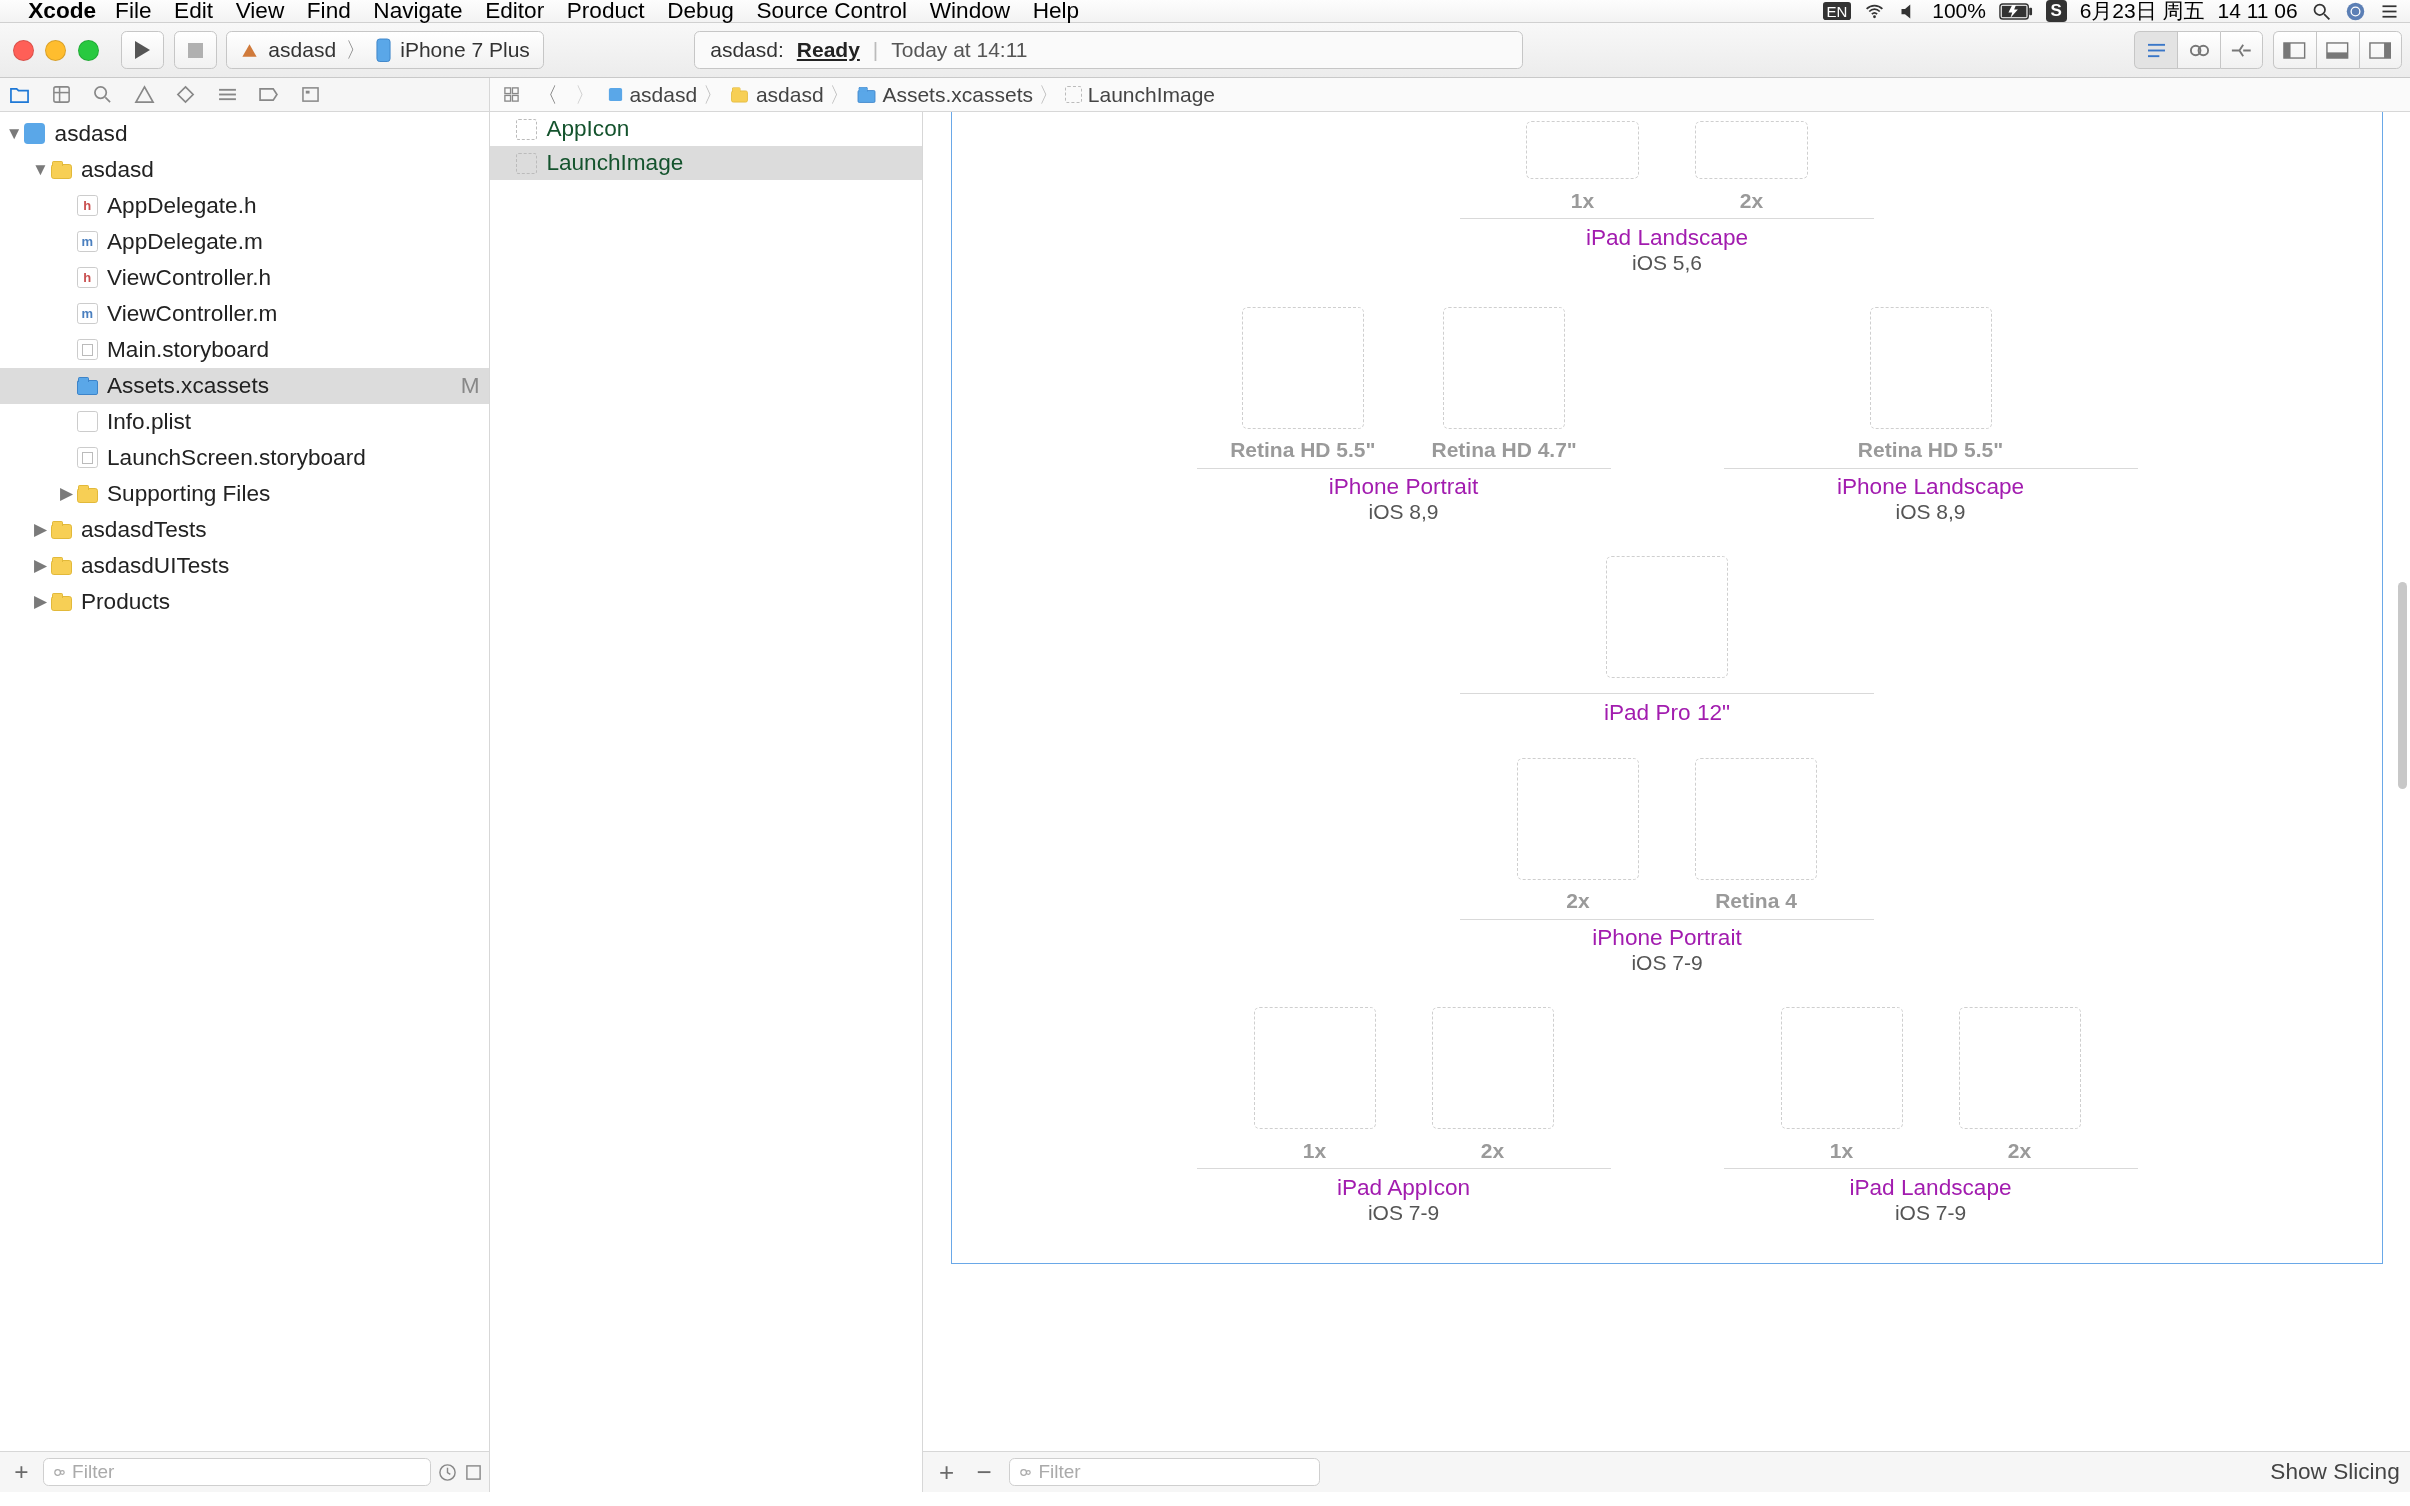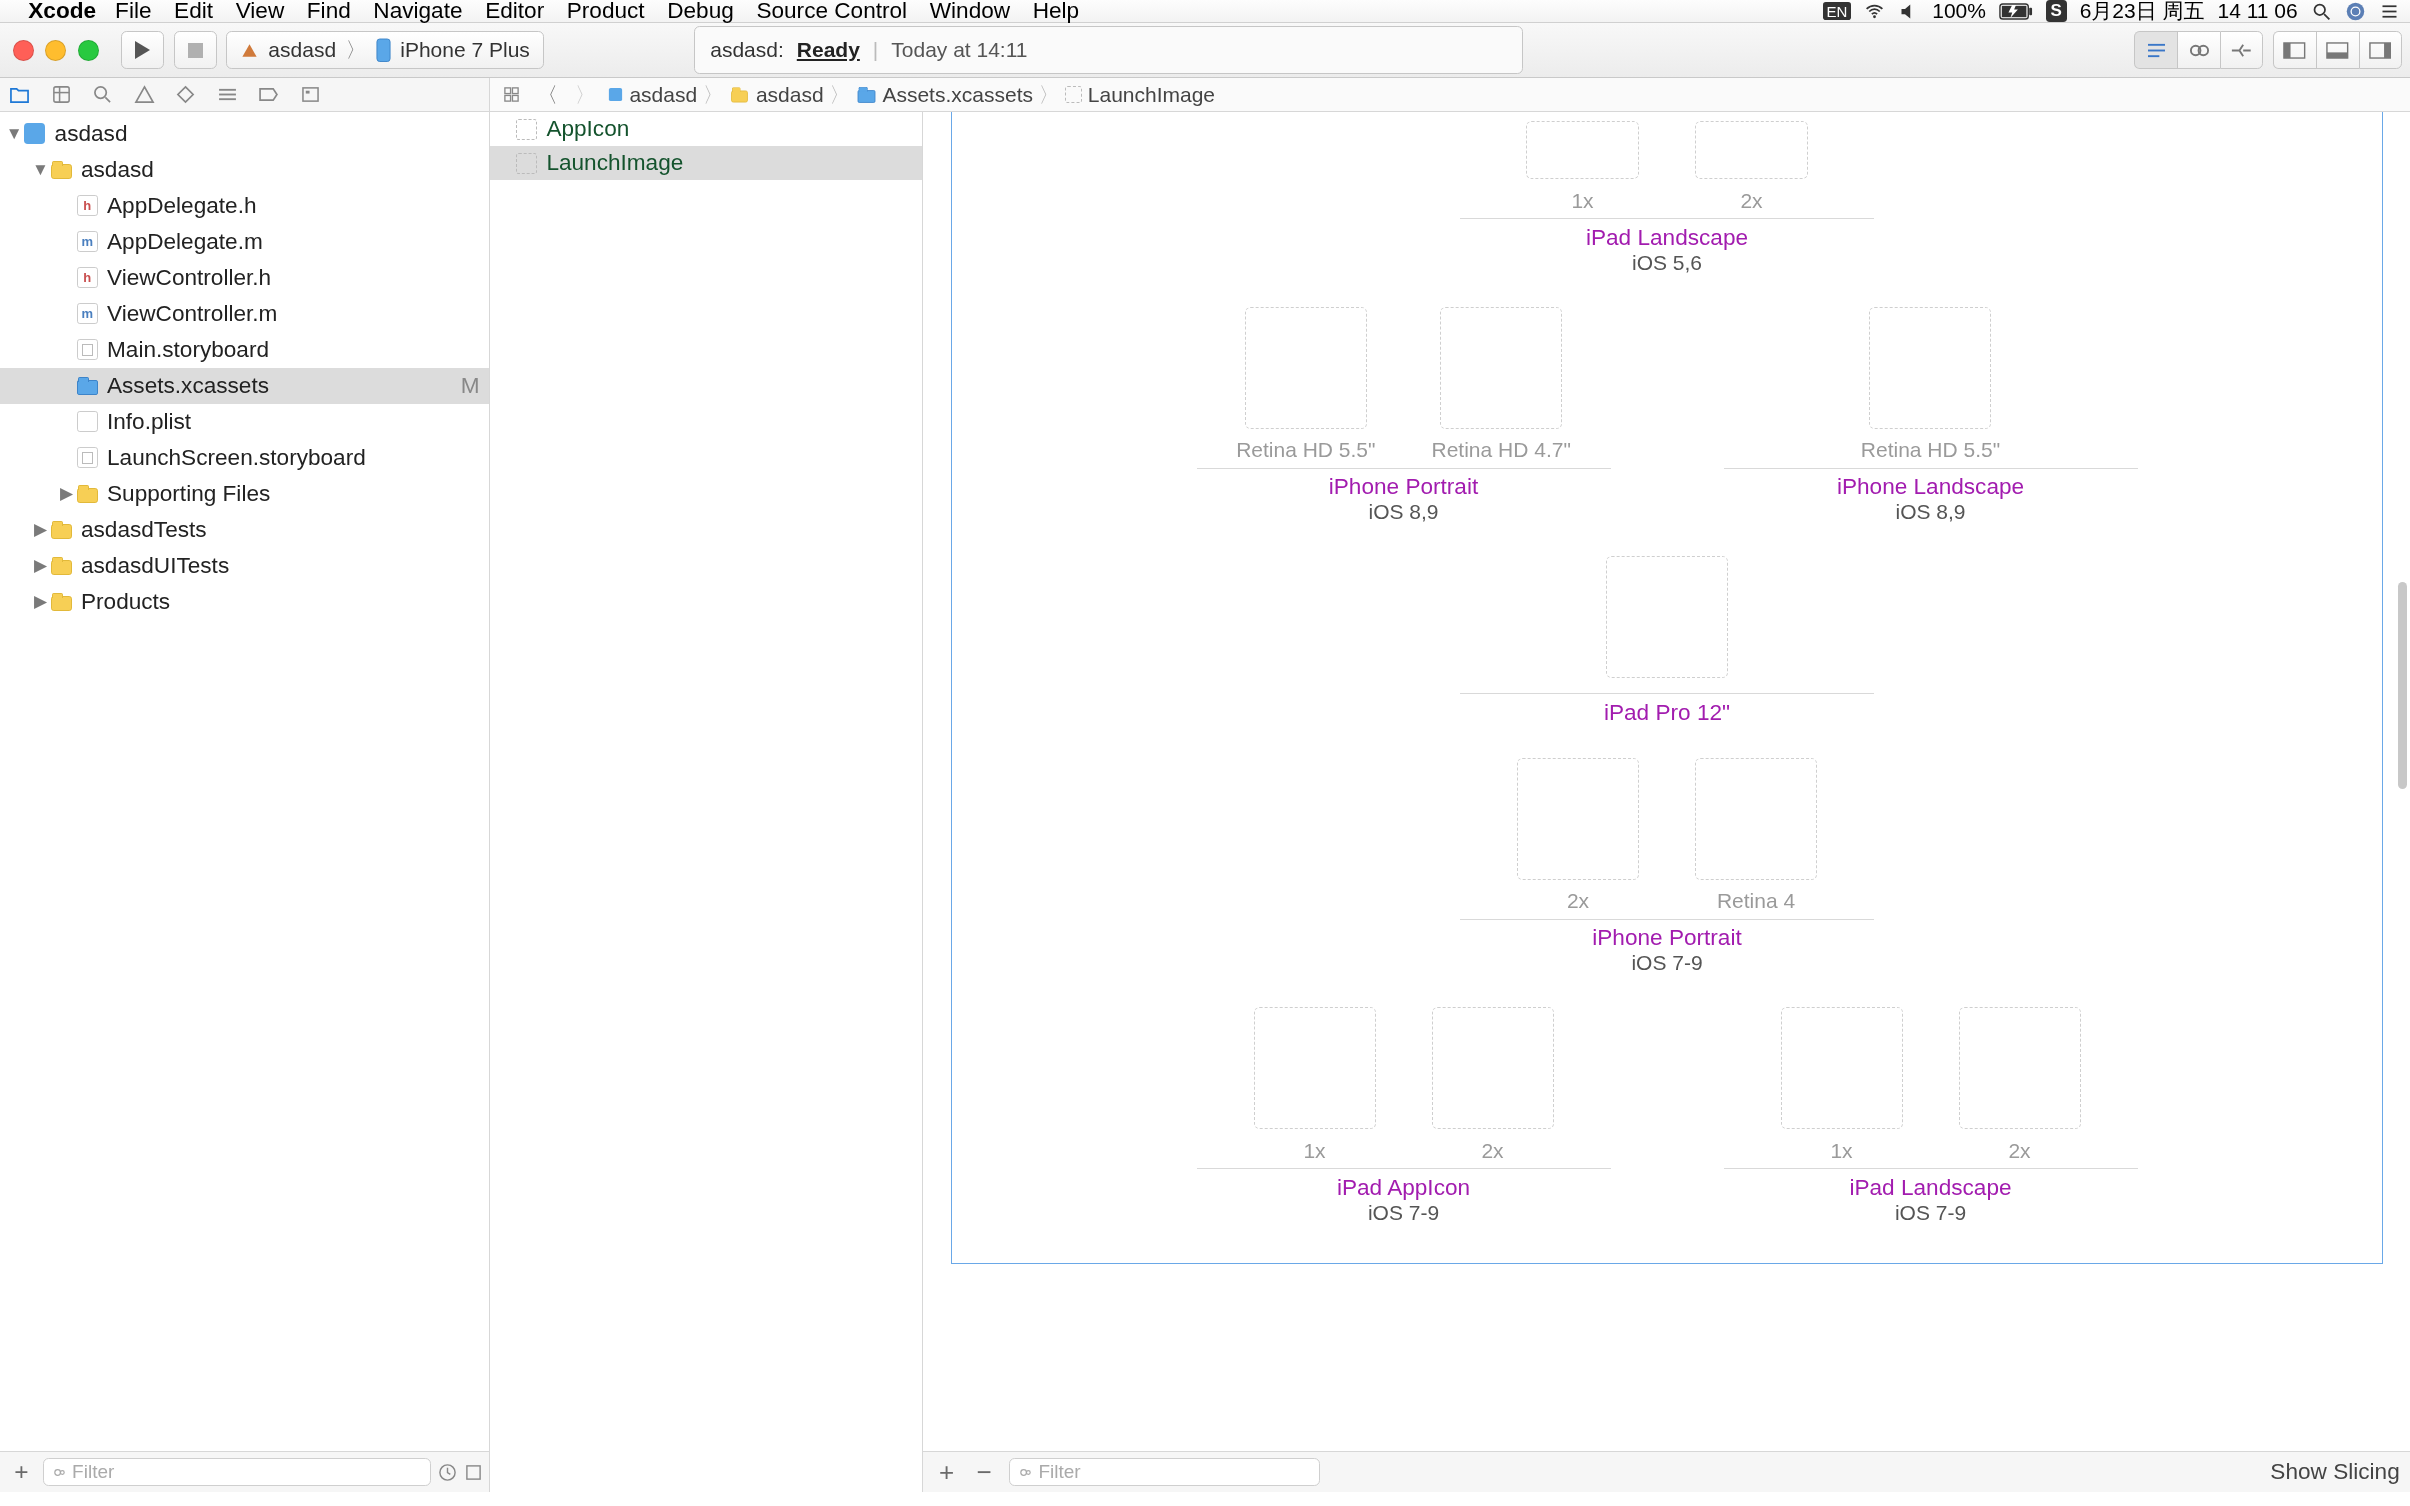--- a/index.html
+++ b/index.html
@@ -17,21 +17,21 @@
 
 .toolbar { height: 55px; background: linear-gradient(#f8f8f8,#ececec); border-bottom: 0.9px solid #c9c9c9; display: flex; align-items: center; padding: 0 9.4px; gap: 9.4px; }
 .traffic { display: flex; gap: 11.3px; margin-right: 13px; margin-left: 3.8px;}
 .traffic span { width: 21px; height: 21px; border-radius: 50%; display: inline-block; border: 0.9px solid rgba(0,0,0,.15); }
 .tr-close { background:#ff5f57; } .tr-min { background:#ffbd2e; } .tr-max { background:#28c940; }
 .tb-btn { height: 38px; min-width: 43px; border: 0.9px solid #c6c6c6; border-radius: 5.6px; background: linear-gradient(#ffffff,#f1f1f1); display: flex; align-items: center; justify-content: center; font-size: 19px; color:#555; }
 .tb-btn.play::before { content:""; border-style: solid; border-width: 9.4px 0 9.4px 15px; border-color: transparent transparent transparent #555; }
 .tb-btn.stop::before { content:""; width: 15px; height: 15px; background:#b0b0b0; }
 .scheme { height: 38px; border: 0.9px solid #c6c6c6; border-radius: 5.6px; background: linear-gradient(#ffffff,#f1f1f1); display:flex; align-items:center; padding: 0 13px; gap: 9.4px; font-size: 21px; color:#333; }
 .scheme .chev { color:#888; }
-.activity { flex: 0 0 829px; height: 48px; border: 0.9px solid #c6c6c6; border-radius: 5.6px; background: #fafafa; display:flex; align-items:center; padding: 0 15px; gap: 13px; font-size: 21px; color:#555; margin-left: 141px;}
+.activity { flex: 0 0 829px; height: 38px; border: 0.9px solid #c6c6c6; border-radius: 5.6px; background: #fafafa; display:flex; align-items:center; padding: 0 15px; gap: 13px; font-size: 21px; color:#555; margin-left: 141px;}
 .activity .aname { color:#333; }
 .activity .ready { font-weight:600; color:#222;text-decoration:underline; }
 .activity .sep { color:#bbb; }
 .toolbar .rspacer { flex:1; }
 .seg { display:flex; }
 .seg .tb-btn { border-radius: 0; border-right: none; }
 .seg .tb-btn:first-child { border-top-left-radius:5.6px; border-bottom-left-radius:5.6px; }
 .seg .tb-btn:last-child { border-top-right-radius:5.6px; border-bottom-right-radius:5.6px; border-right:0.9px solid #c6c6c6; }
 .seg .tb-btn.active { background:#e3e3e3; }
 svg { display:block; }
@@ -75,21 +75,21 @@
 .asset-list { width:433px; border-right:0.9px solid #d7d7d7; background:#fff; }
 .asset-row { height:34px; display:flex; align-items:center; padding-left:26px; gap:9.4px; font-size:22.6px; color:#14532d;}
 .asset-row .aicon { width:21px; height:21px; border:0.9px dashed #bbb; border-radius:2.8px;}
 .asset-row.selected { background:#dcdcdc; }
 
 
 .canvas-wrap { flex:1; background:#fff; position:relative; overflow:hidden; display:flex; flex-direction:column;}
 .canvas { flex:1; overflow:auto; padding: 0 19px; }
 .canvas-inner { border:1.9px solid #6aa8e8; border-top:none; margin: 0 9.4px 19px 9.4px; padding: 9.4px 38px 38px 38px; display:flex; flex-direction:column; align-items:center; gap: 32px;}
 .group { display:flex; flex-direction:column; align-items:center; }
-.slots { display:flex; gap:56px; }
+.slots { display:flex; gap:56px;font-weight:bold; }
 .slot { display:flex; flex-direction:column; align-items:center; gap:9.4px; }
 .slot .well { width:122px; height:122px; border:1.9px dashed #cfcfcf; border-radius:5.6px; background:#fff;}
 .slot .well.small { width:113px; height:58px;}
 .slot .lbl { font-size:21px; color:#9a9a9a; }
 .group .divider { width: 414px; height:0.9px; background:#d9d9d9; margin-top:5.6px; margin-bottom:5.6px;}
 .group .title { font-size:22.6px; color:#a21caf; }
 .group .sub { font-size:21px; color:#555; }
 .canvas-bottombar { height:41px; border-top:0.9px solid #d7d7d7; background:#f6f6f6; display:flex; align-items:center; padding:0 11.3px; gap:13px;}
 .canvas-bottombar .plus,.canvas-bottombar .minus { font-size:26px; color:#6a6a6a; width:24.5px; text-align:center;}
 .canvas-bottombar .filter-box { width:311px; height:28px; border:0.9px solid #cfcfcf; border-radius:5.6px; background:#fff; display:flex; align-items:center; padding:0 7.5px; gap:5.6px; color:#aaa; font-size:19px;}

